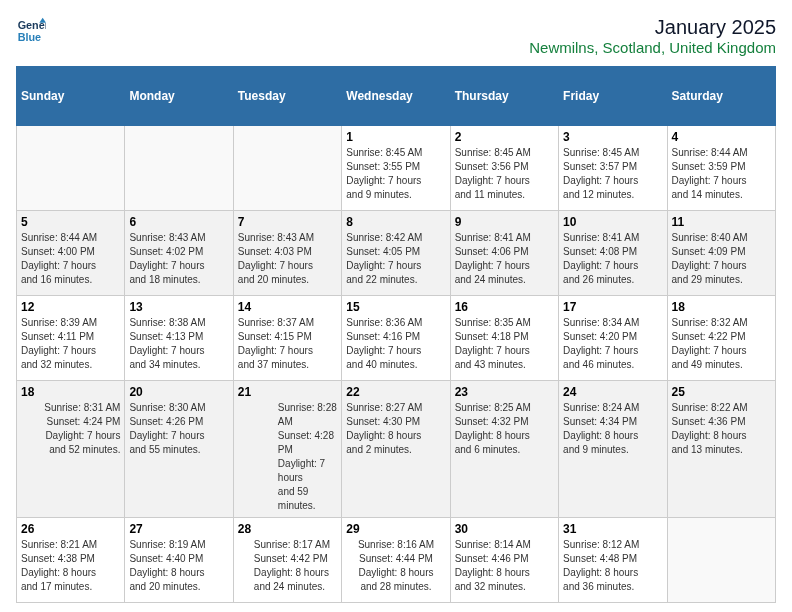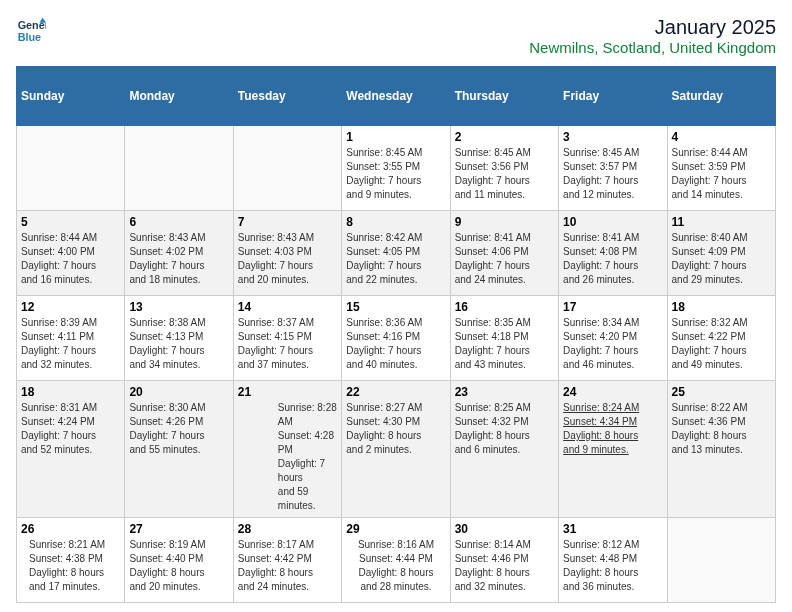--- a/index.html
+++ b/index.html
@@ -239,21 +239,21 @@
           <div class="day-number">18</div>
           <div class="day-info" style="white-space: pre-line;">Sunrise: 8:32 AM
 Sunset: 4:22 PM
 Daylight: 7 hours
 and 49 minutes.</div>
         </td>
       </tr>
       <tr class="row-stripe">
         <td>
           <div class="day-number">18</div>
-          <div class="day-info" style="white-space: pre-line;">Sunrise: 8:31 AM
+          <div class="day-info" style="white-space: pre-line; text-align: right;">Sunrise: 8:31 AM
 Sunset: 4:24 PM
 Daylight: 7 hours
 and 52 minutes.</div>
         </td>
         <td>
           <div class="day-number">20</div>
           <div class="day-info" style="white-space: pre-line;">Sunrise: 8:30 AM
 Sunset: 4:26 PM
 Daylight: 7 hours
 and 55 minutes.</div>
@@ -274,51 +274,51 @@
         </td>
         <td>
           <div class="day-number">23</div>
           <div class="day-info" style="white-space: pre-line;">Sunrise: 8:25 AM
 Sunset: 4:32 PM
 Daylight: 8 hours
 and 6 minutes.</div>
         </td>
         <td>
           <div class="day-number">24</div>
-          <div class="day-info" style="white-space: pre-line; text-decoration: underline;">Sunrise: 8:24 AM
+          <div class="day-info" style="white-space: pre-line;">Sunrise: 8:24 AM
 Sunset: 4:34 PM
 Daylight: 8 hours
 and 9 minutes.</div>
         </td>
         <td>
           <div class="day-number">25</div>
           <div class="day-info" style="white-space: pre-line;">Sunrise: 8:22 AM
 Sunset: 4:36 PM
 Daylight: 8 hours
 and 13 minutes.</div>
         </td>
       </tr>
       <tr>
         <td>
           <div class="day-number">26</div>
-          <div class="day-info" style="white-space: pre-line; margin-left: 8px;">Sunrise: 8:21 AM
+          <div class="day-info" style="white-space: pre-line;">Sunrise: 8:21 AM
 Sunset: 4:38 PM
 Daylight: 8 hours
 and 17 minutes.</div>
         </td>
         <td>
           <div class="day-number">27</div>
           <div class="day-info" style="white-space: pre-line;">Sunrise: 8:19 AM
 Sunset: 4:40 PM
 Daylight: 8 hours
 and 20 minutes.</div>
         </td>
         <td>
           <div class="day-number">28</div>
-          <div class="day-info" style="white-space: pre-line;">Sunrise: 8:17 AM
+          <div class="day-info" style="white-space: pre-line; margin-left: 16px;">Sunrise: 8:17 AM
 Sunset: 4:42 PM
 Daylight: 8 hours
 and 24 minutes.</div>
         </td>
         <td>
           <div class="day-number">29</div>
           <div class="day-info" style="white-space: pre-line; text-align: center;">Sunrise: 8:16 AM
 Sunset: 4:44 PM
 Daylight: 8 hours
 and 28 minutes.</div>

